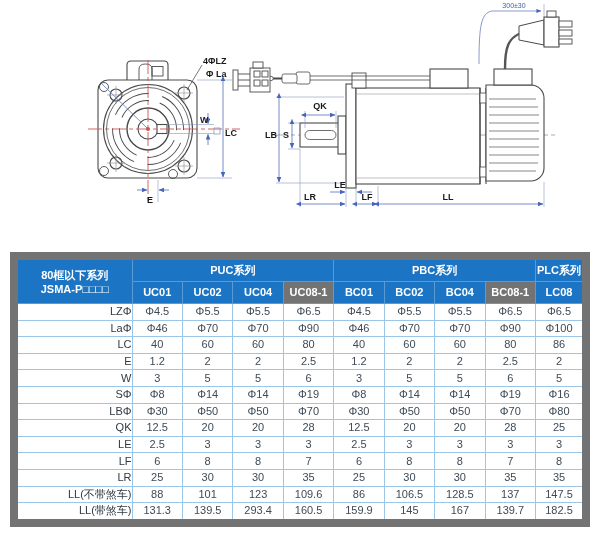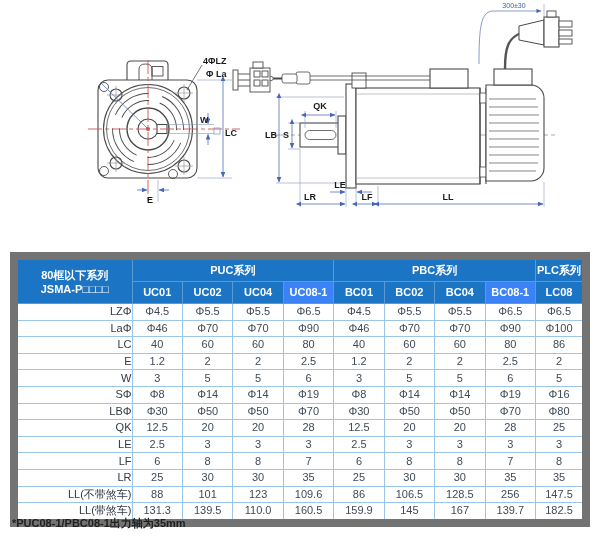--- a/index.html
+++ b/index.html
@@ -9,21 +9,21 @@
   svg text{font-family:"Liberation Sans",sans-serif;fill:#1a1a1a;}
   .dimtxt{font-size:9px;font-weight:bold;}
   .cabletxt{font-size:7px;fill:#3a5fae;}
 
   .tablewrap{position:absolute;left:10px;top:252px;width:580px;}
   table.spec{width:580px;border-collapse:collapse;table-layout:fixed;
              border:8px solid #737373;padding-left:16px;}
   table.spec col.c-label{width:118px;}
   table.spec th{background:#1b74c4;color:#ffffff;font-size:11px;font-weight:bold;
                 border:1px solid #5a9bd4;padding:0;height:21px;line-height:13px;}
-  table.spec th.hl{background:#3b82f6;}
+  table.spec th.hl{background:#737373;}
   table.spec th.corner{line-height:14px;}
   table.spec td{border:1px solid #9cc6e8;font-size:11px;color:#3e4a56;text-align:center;
                 padding:0;height:15.6px;line-height:15px;background:#fff;}
   table.spec td.row-label{font-weight:normal;color:#2f3944;text-align:right;}
   .footnotes{position:absolute;left:12px;top:516px;font-size:11px;color:#1f1f1f;
              line-height:15px;font-weight:bold;}
 </style>
 </head>
 <body>
 
@@ -408,36 +408,35 @@
           </tr>
           <tr>
             <td class="row-label">LL(不带煞车)</td>
             <td>88</td>
             <td>101</td>
             <td>123</td>
             <td>109.6</td>
             <td>86</td>
             <td>106.5</td>
             <td>128.5</td>
-            <td>256</td>
+            <td>137</td>
             <td>147.5</td>
           </tr>
           <tr>
             <td class="row-label">LL(带煞车)</td>
             <td>131.3</td>
             <td>139.5</td>
-            <td>110.0</td>
+            <td>293.4</td>
             <td>160.5</td>
             <td>159.9</td>
             <td>145</td>
             <td>167</td>
             <td>139.7</td>
             <td>182.5</td>
           </tr>
         </tbody>
     </table>
   </div>
 
   <div class="footnotes">
-    <div>*PUC08-1/PBC08-1出力轴为35mm</div>
   </div>
 
 </div>
 
 </body></html>

